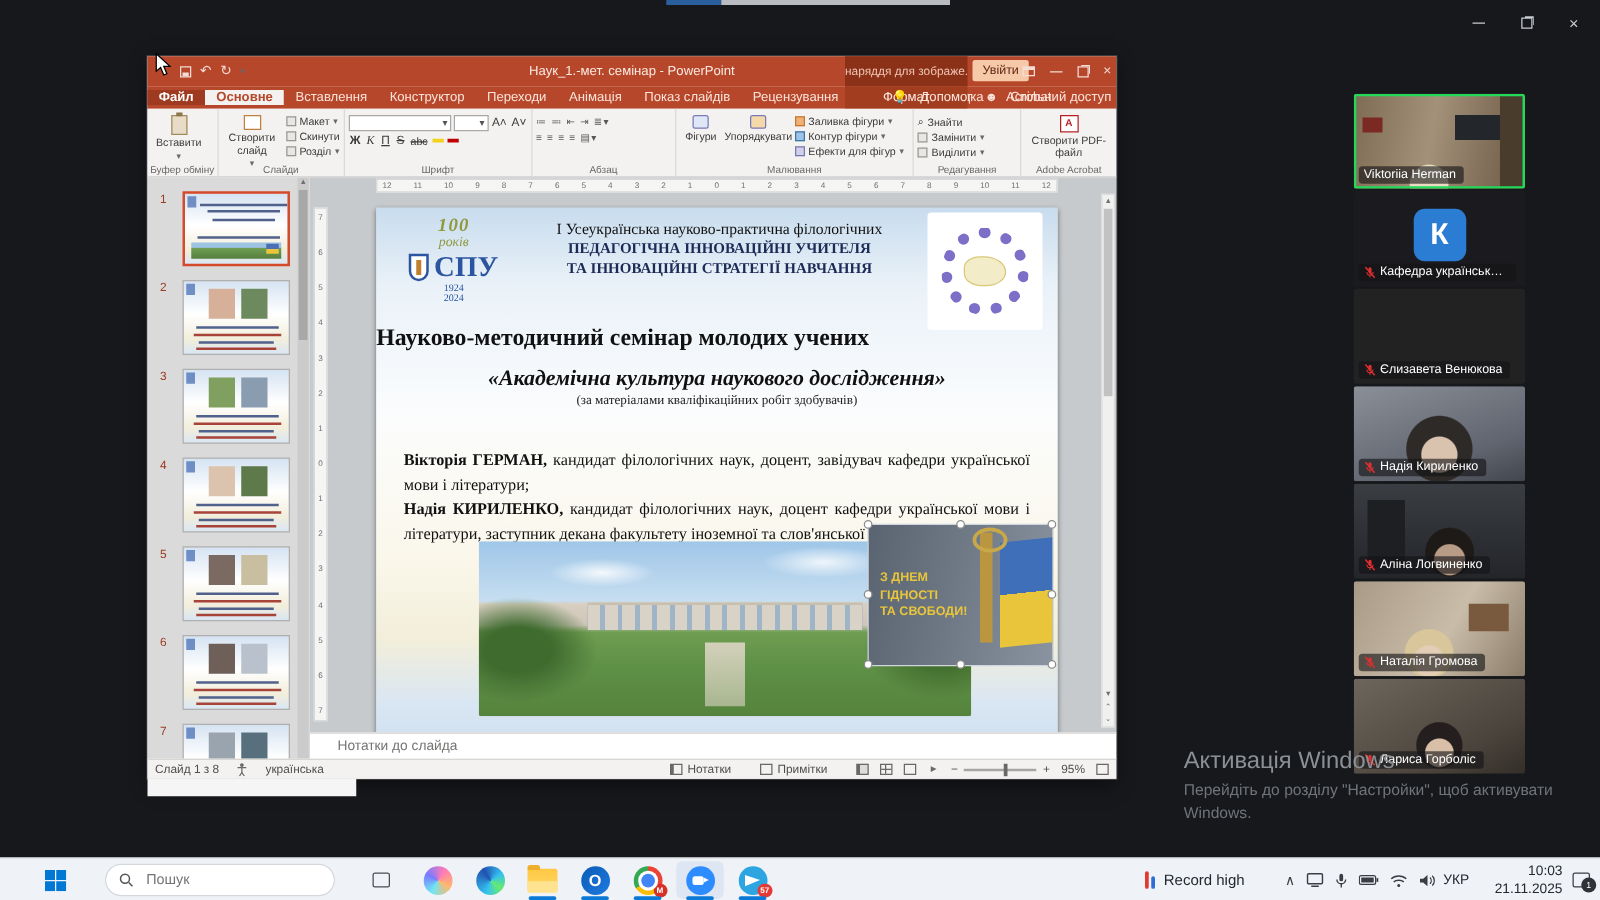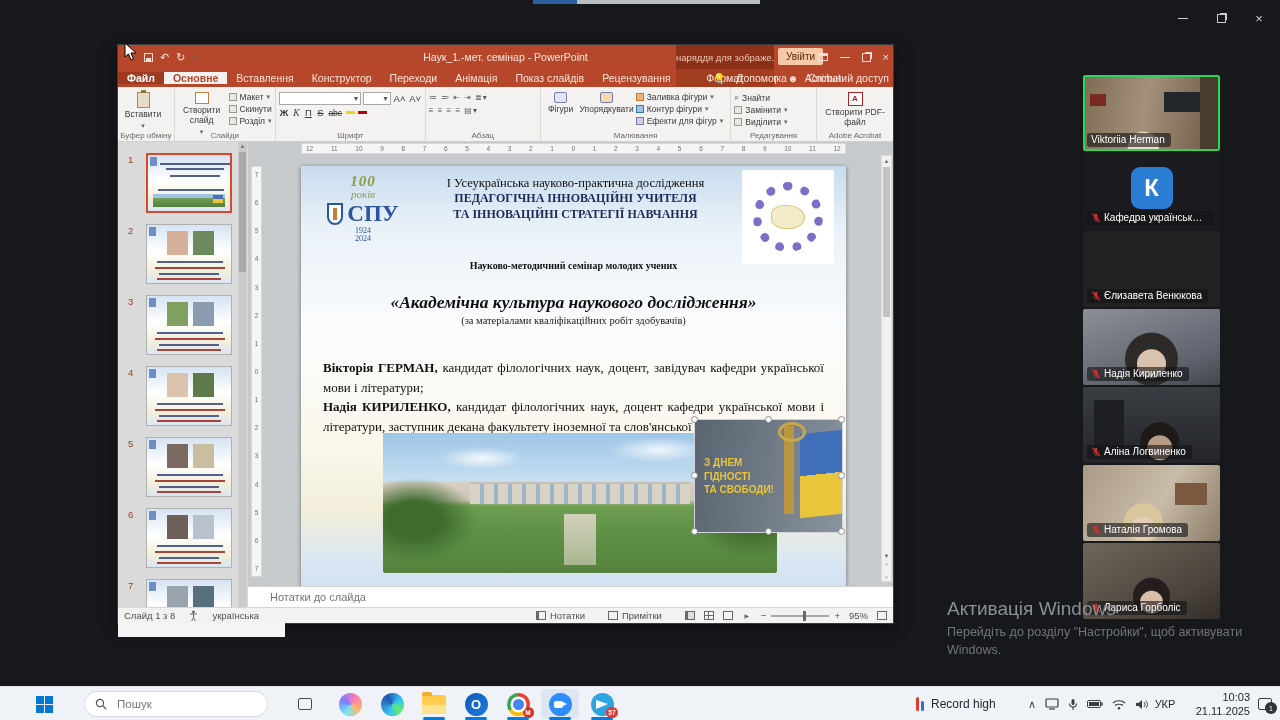--- a/index.html
+++ b/index.html
@@ -116,21 +116,21 @@
   .shield{width:16px;height:22px;border:2px solid #2b55a0;border-radius:0 0 8px 8px;background:#fff;position:relative;}
   .shield::after{content:"";position:absolute;left:4px;top:3px;width:4px;height:12px;background:#c08030;}
   .logo-spu{font-size:23px;font-weight:bold;color:#2b55a0;line-height:1;}
   .logo-years{font-size:8px;color:#2b55a0;font-weight:normal;line-height:1.05;margin-top:2px;}
   .wreath{position:absolute;right:12px;top:4px;width:92px;height:94px;background:#fff;border-radius:3px;display:flex;align-items:center;justify-content:center;}
   .wreath-ring{width:70px;height:70px;border-radius:50%;border:9px dotted #7b6fc8;display:flex;align-items:center;justify-content:center;}
   .wreath-map{width:34px;height:24px;background:#f3ecc8;border:1px solid #d8c878;border-radius:40% 55% 50% 45%;}
   .head-text{position:absolute;left:112px;right:108px;top:10px;text-align:center;}
   .conf-line{font-size:12.5px;color:#111;}
   .conf-title{font-size:12px;font-weight:bold;color:#1c2a55;line-height:1.3;}
-  .seminar-line{position:absolute;left:0;right:0;top:94px;text-align:center;font-size:10px;font-weight:bold;color:#111;}
+  .seminar-line{position:absolute;left:0;right:0;top:94px;font-size:19px;font-weight:bold;color:#111;}
   .topic-line{position:absolute;left:0;right:0;top:126px;text-align:center;font-size:17.5px;font-weight:bold;font-style:italic;color:#101010;}
   .topic-note{position:absolute;left:0;right:0;top:149px;text-align:center;font-size:10.5px;color:#222;}
   .mod-head{position:absolute;left:0;right:0;top:176px;text-align:center;font-size:13.5px;font-weight:bold;}
   .mod-text{position:absolute;left:22px;right:22px;top:192px;font-size:13px;line-height:1.5;text-align:justify;}
   .mod-text b{font-weight:bold;}
   .campus{position:absolute;left:82px;top:267px;width:394px;height:140px;border-radius:2px;overflow:hidden;
     background:
       radial-gradient(ellipse 60px 16px at 25% 18%,rgba(255,255,255,.85),rgba(255,255,255,0) 70%),
       radial-gradient(ellipse 70px 18px at 70% 12%,rgba(255,255,255,.8),rgba(255,255,255,0) 70%),
       radial-gradient(ellipse 90px 60px at 8% 62%,#3f6b2f 30%,rgba(0,0,0,0) 70%),
@@ -572,21 +572,21 @@
             <span class="logo-spu">СПУ</span>
           </div>
           <div class="logo-years"><span>1924</span><br><span>2024</span></div>
         </div>
         <div class="wreath">
           <div class="wreath-ring">
               <div class="wreath-map"></div>
             </div>
         </div>
         <div class="head-text">
-          <div class="conf-line">І Усеукраїнська науково-практична дослідження</div>
+          <div class="conf-line">І Усеукраїнська науково-практична філологічних</div>
           <div class="conf-title">ПЕДАГОГІЧНА ІННОВАЦІЙНІ УЧИТЕЛЯ</div>
           <div class="conf-title">ТА ІННОВАЦІЙНІ СТРАТЕГІЇ НАВЧАННЯ</div>
         </div>
         <div class="seminar-line">Науково-методичний семінар молодих учених</div>
         <div class="topic-line">«Академічна культура наукового дослідження»</div>
         <div class="topic-note">(за матеріалами кваліфікаційних робіт здобувачів)</div>
         <div class="mod-text">
           <b>Вікторія ГЕРМАН,</b><span> кандидат філологічних наук, доцент, завідувач кафедри української мови і літератури;</span><br>
           <b>Надія КИРИЛЕНКО,</b><span> кандидат філологічних наук, доцент кафедри української мови і літератури, заступник декана факультету іноземної та слов'янської філології</span>
         </div>

